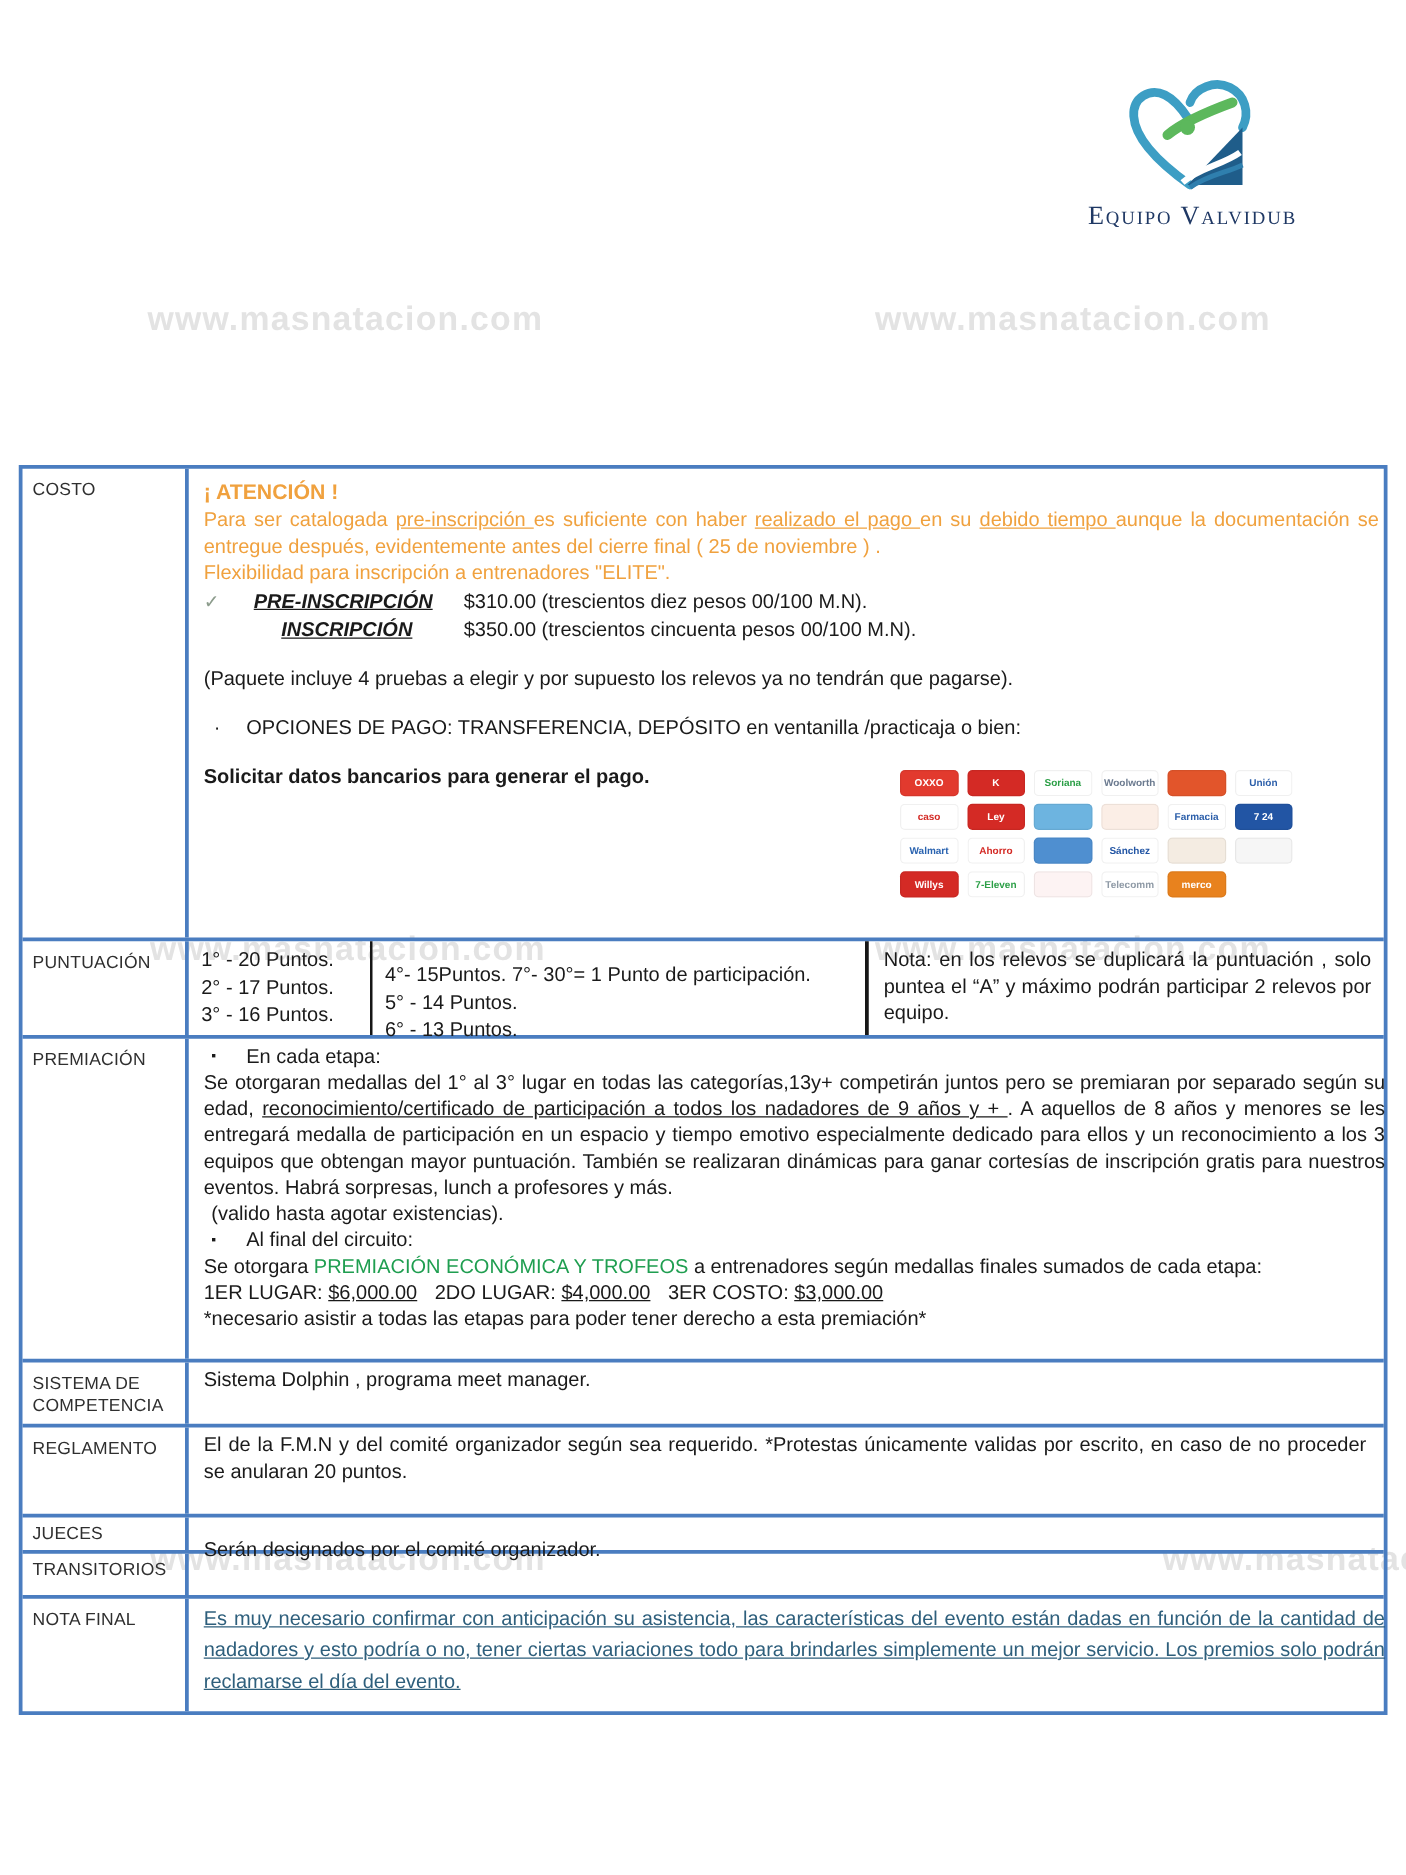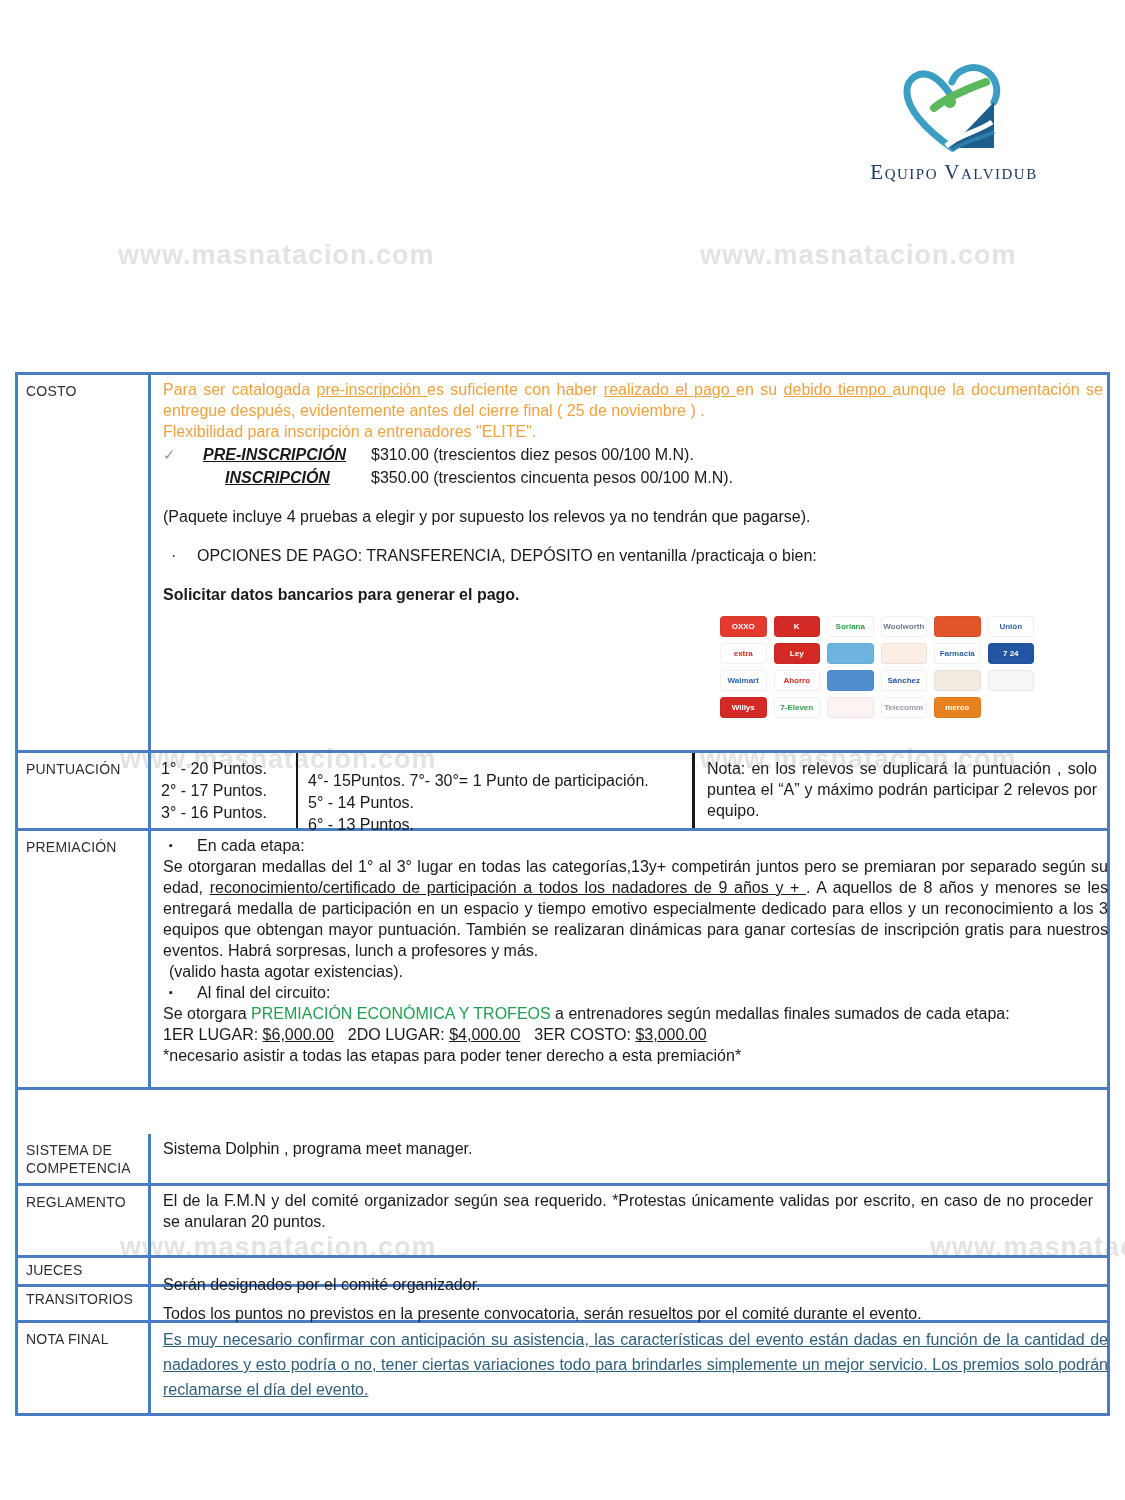--- a/index.html
+++ b/index.html
@@ -63,21 +63,21 @@
   
   .r-prem{height:259px;}
   .bullet-line{display:flex;}
   .sq-bullet{width:34px; padding-left:6px; font-size:11px; line-height:21px;}
   .prem-para{text-align:justify; width:945px;}
   .green-seg{color:var(--green);}
   .prize-line .u{font-weight:normal;}
   .prize-sep{display:inline-block; width:14px;}
 
   
-  .r-sist{height:52px;margin-top:44px;} .r-regl{height:72px;} .r-juec{height:29px;}
+  .r-sist{height:52px;} .r-regl{height:72px;} .r-juec{height:29px;}
   .r-tran{height:36px;} .r-nota{height:90px;}
   .r-juec .row-label,.r-tran .row-label{padding-top:4px;}
   .r-juec .row-content,.r-tran .row-content{padding-top:16px;}
   .regl-text{text-align:justify;}
   .nota-text{color:var(--teal); text-decoration:underline; text-align:justify; line-height:25px; width:945px;}
 </style>
 </head>
 <body>
 
 <div class="page">
@@ -102,20 +102,21 @@
       </svg>
     </span>
     <div class="logo-title">Equipo Valvidub</div>
   </div>
 
   <div class="doc-table">
 
     <div class="row r-costo">
       <div class="row-label">COSTO</div>
       <div class="row-content">
+        <div class="orange attn">¡ ATENCIÓN !</div>
         <div class="orange jpara"><span>Para ser catalogada </span><span class="u">pre-inscripción </span><span> es suficiente con haber </span><span class="u">realizado el pago </span><span> en su </span><span class="u">debido tiempo </span><span> aunque la documentación se entregue después, evidentemente antes del cierre final ( 25 de  noviembre ) .</span></div>
         <div class="orange flexline">Flexibilidad para inscripción a entrenadores "ELITE".</div>
 
         <div class="insc-line">
           <span class="insc-check">✓</span>
           <span class="insc-label">PRE-INSCRIPCIÓN</span>
           <span class="insc-value">$310.00 (trescientos diez pesos 00/100 M.N).</span>
         </div>
         <div class="insc-line">
           <span class="insc-check"></span>
@@ -133,21 +134,21 @@
         <div class="gap18"></div>
         <div class="solicitar">Solicitar datos bancarios para generar el pago.</div>
 
         <div class="logos-grid">
             <div class="logo-chip" style="background: rgb(226, 58, 46); color: rgb(255, 255, 255);">OXXO</div>
             <div class="logo-chip" style="background: rgb(212, 42, 37); color: rgb(255, 255, 255);">K</div>
             <div class="logo-chip" style="background: rgb(255, 255, 255); color: rgb(44, 159, 71);">Soriana</div>
             <div class="logo-chip" style="background: rgb(255, 255, 255); color: rgb(107, 122, 143);">Woolworth</div>
             <div class="logo-chip" style="background: rgb(226, 85, 43); color: rgb(255, 255, 255);"></div>
             <div class="logo-chip" style="background: rgb(255, 255, 255); color: rgb(44, 95, 170);">Unión</div>
-            <div class="logo-chip" style="background: rgb(255, 255, 255); color: rgb(212, 42, 37);">extra</div>
+            <div class="logo-chip" style="background: rgb(255, 255, 255); color: rgb(212, 42, 37);">caso</div>
             <div class="logo-chip" style="background: rgb(212, 42, 37); color: rgb(255, 255, 255);">Ley</div>
             <div class="logo-chip" style="background: rgb(109, 180, 224); color: rgb(255, 255, 255);"></div>
             <div class="logo-chip" style="background: rgb(251, 238, 230); color: rgb(176, 106, 74);"></div>
             <div class="logo-chip" style="background: rgb(255, 255, 255); color: rgb(44, 95, 170);">Farmacia</div>
             <div class="logo-chip" style="background: rgb(34, 85, 164); color: rgb(255, 255, 255);">7 24</div>
             <div class="logo-chip" style="background: rgb(255, 255, 255); color: rgb(42, 99, 176);">Walmart</div>
             <div class="logo-chip" style="background: rgb(255, 255, 255); color: rgb(212, 42, 37);">Ahorro</div>
             <div class="logo-chip" style="background: rgb(79, 143, 208); color: rgb(255, 255, 255);"></div>
             <div class="logo-chip" style="background: rgb(255, 255, 255); color: rgb(34, 85, 164);">Sánchez</div>
             <div class="logo-chip" style="background: rgb(244, 236, 226); color: rgb(138, 106, 74);"></div>
@@ -207,21 +208,20 @@
       <div class="row-content regl-text">El de la F.M.N  y del comité organizador según sea requerido. *Protestas únicamente validas por escrito, en caso de no proceder se anularan 20 puntos.</div>
     </div>
 
     <div class="row r-juec">
       <div class="row-label">JUECES</div>
       <div class="row-content">Serán designados por el comité organizador.</div>
     </div>
 
     <div class="row r-tran">
       <div class="row-label">TRANSITORIOS</div>
-      <div class="row-content">Todos los puntos no previstos en la presente convocatoria, serán resueltos por el comité durante el evento.</div>
     </div>
 
     <div class="row r-nota">
       <div class="row-label">NOTA FINAL</div>
       <div class="row-content">
         <div class="nota-text">Es muy necesario confirmar con anticipación su asistencia, las características del evento están dadas en función de la cantidad de nadadores y esto podría o no, tener ciertas variaciones todo para brindarles  simplemente un mejor servicio. Los premios  solo podrán reclamarse el día del evento.</div>
       </div>
     </div>
 
   </div>

